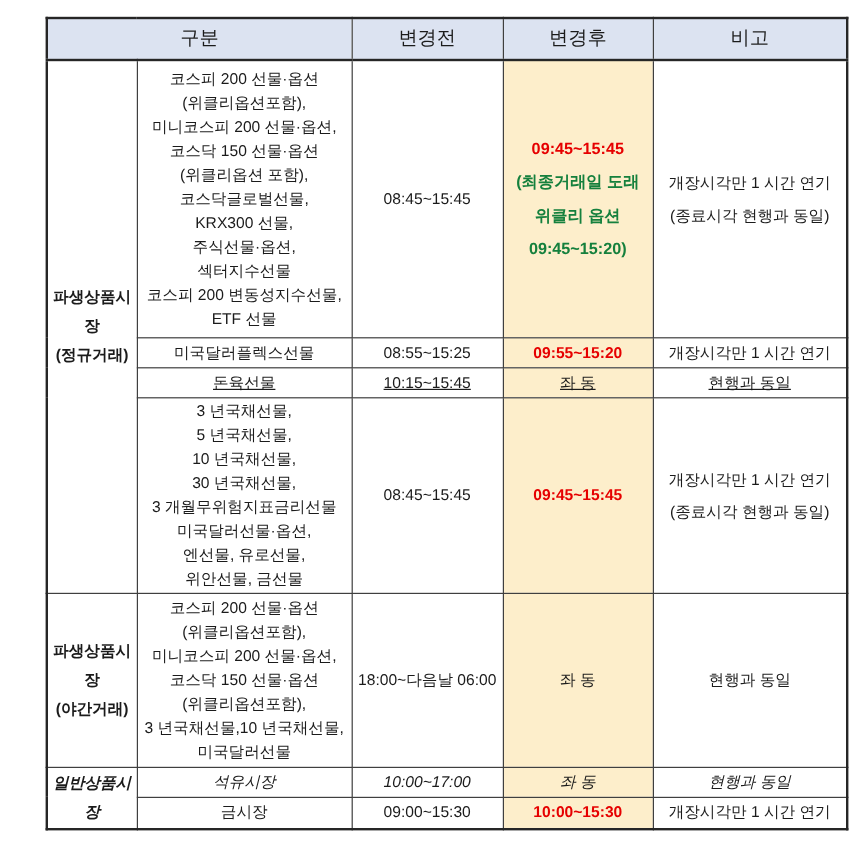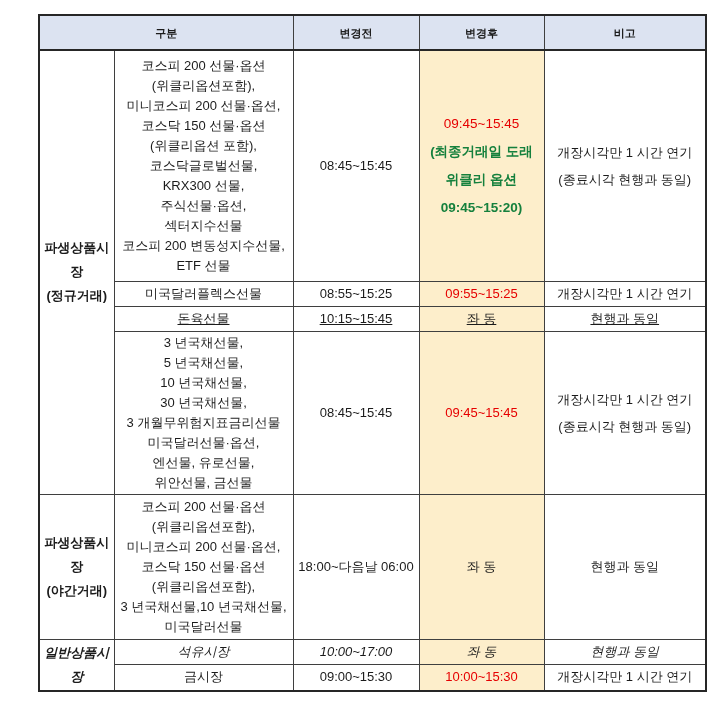--- a/index.html
+++ b/index.html
@@ -35,40 +35,40 @@
     vertical-align: middle;
     padding: 1px 2px;
     font-size: 13px;
     font-weight: 400;
     line-height: 20px;
     overflow: hidden;
   }
 
   thead th {
     background: var(--header-bg, #dce3f1);
-    font-weight: 700;
-    font-size: 11px;
+    font-weight: 400;
+    font-size: 16px;
     height: 31px;
     border-bottom: 2px solid #262626;
   }
 
   
   tr.r1 { height: 231px; }
   tr.r2 { height: 25px; }
   tr.r3 { height: 25px; text-decoration: underline; }
   tr.r4 { height: 160px; }
   tr.r5 { height: 145px; }
   tr.r6 { height: 20px; font-style: italic; }
   tr.r7 { height: 19px; }
 
   td.cat { font-weight: 700; line-height: 24px; }
 
   td.aft { background: var(--highlight-bg, #fdeecb); }
 
-  .red  { color: var(--changed-color, #e60000); font-weight: 400; }
+  .red  { color: var(--changed-color, #e60000); font-weight: 700; }
   .bold-dark { color: #15803d; font-weight: 700; }
 
   td.aft .big-line { line-height: 28px; font-size: 13.5px; }
   td.note .nline { line-height: 27px; }
   td.note .nline-single { line-height: 20px; }
 </style>
 </head>
 <body>
 
 <div class="page">
@@ -119,21 +119,21 @@
           <div class="nline">개장시각만 1 시간 연기</div>
           <div class="nline">(종료시각 현행과 동일)</div>
         </td>
       </tr>
 
       <tr class="r2">
         <td class="prod">
           <div>미국달러플렉스선물</div>
         </td>
         <td class="time">08:55~15:25</td>
-        <td class="aft red">09:55~15:25</td>
+        <td class="aft red">09:55~15:20</td>
         <td class="note">
           <div class="nline-single">개장시각만 1 시간 연기</div>
         </td>
       </tr>
 
       <tr class="r3">
         <td class="prod">
           <div>돈육선물</div>
         </td>
         <td class="time">10:15~15:45</td>

